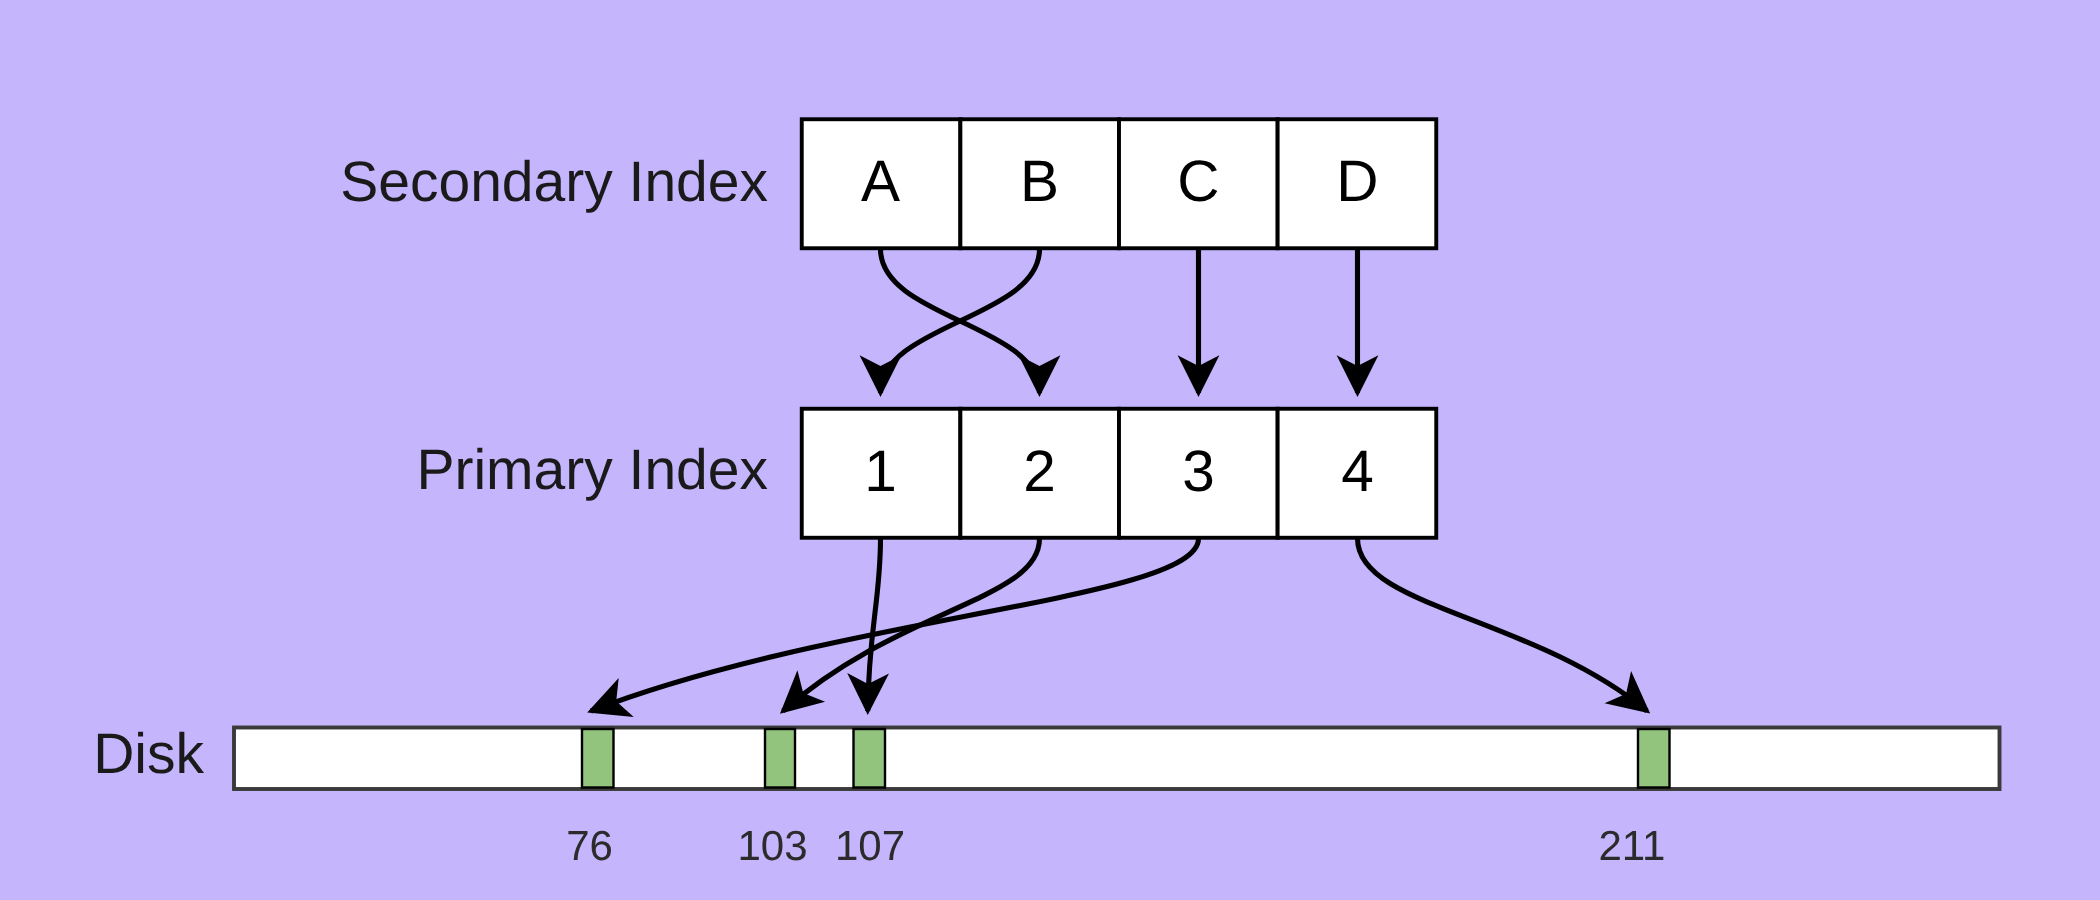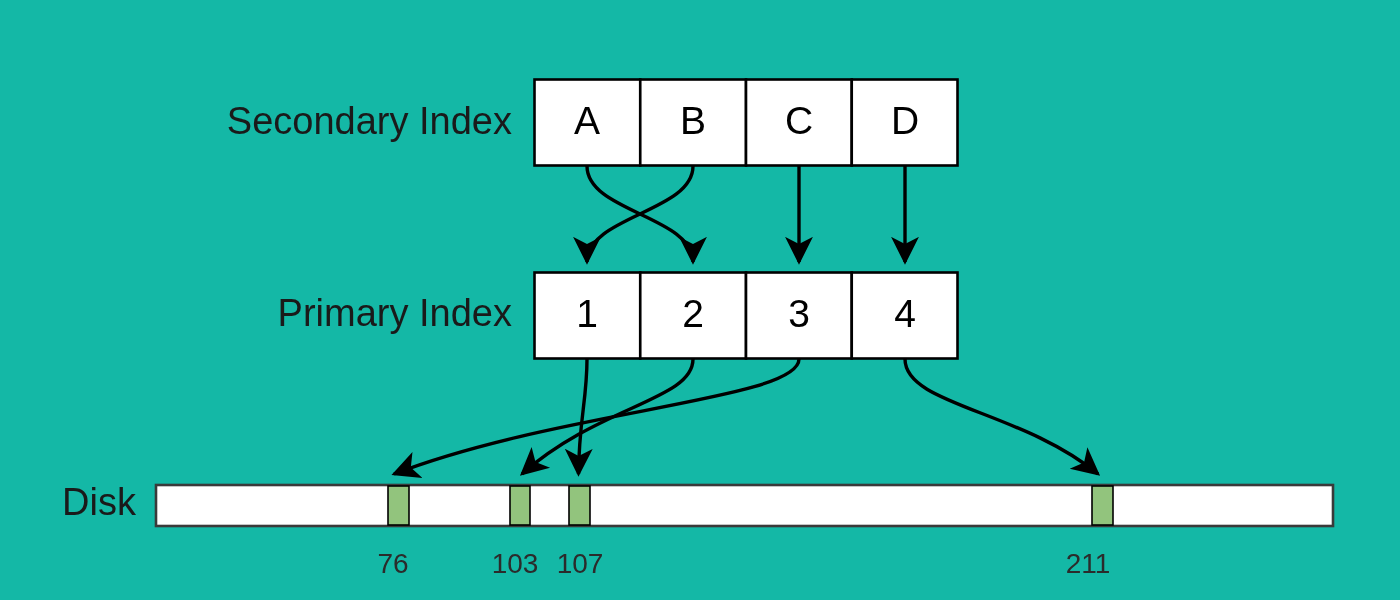--- a/index.html
+++ b/index.html
@@ -10,21 +10,21 @@
   body {
     width: 1400px;
     height: 600px;
     font-family: "Liberation Sans", sans-serif;
     overflow: hidden;
   }
   #diagram-root {
     position: relative;
     width: 1400px;
     height: 600px;
-    background: #14b8a6;
+    background: #c4b5fd;
   }
   svg.diagram-canvas {
     position: absolute;
     top: 0;
     left: 0;
     width: 1400px;
     height: 600px;
   }
   .cell-rect {
     fill: #ffffff;

